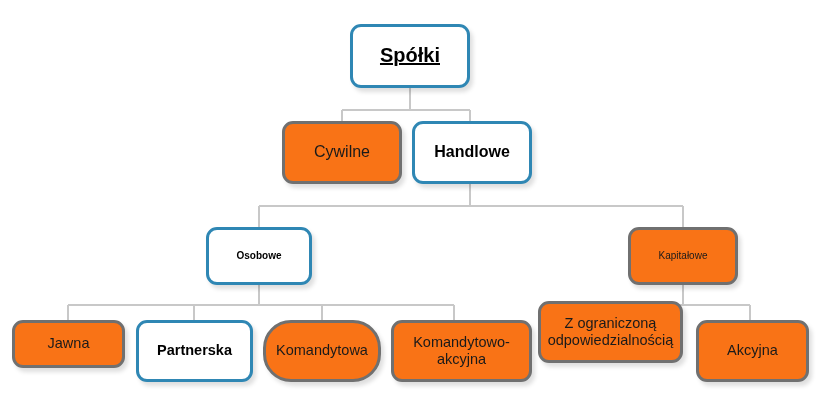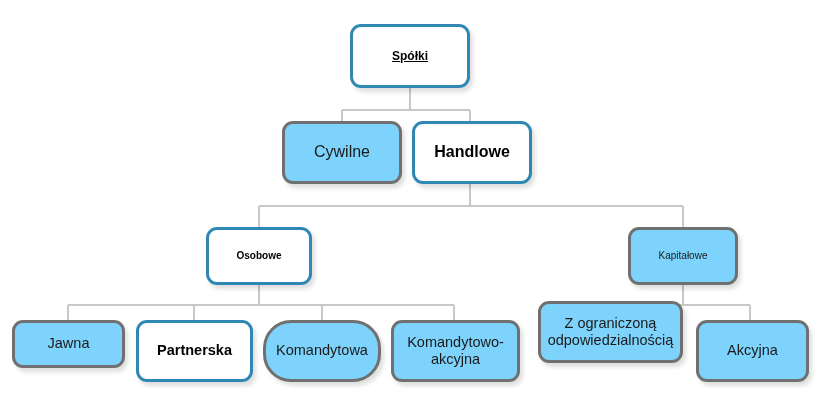--- a/index.html
+++ b/index.html
@@ -33,37 +33,37 @@
     text-align: center;
     border-radius: 11px;
     border-style: solid;
     border-width: 3px;
     line-height: 1.18;
     z-index: 2;
     padding: 2px 6px;
   }
   .node-plain {
     border-color: #707070;
-    background: #7dd3fc;
+    background: #f97316;
     color: #1a1a1a;
     font-weight: normal;
     box-shadow: 3px 4px 4px rgba(0,0,0,0.13);
   }
   .node-highlight {
     border-color: #2f87b4;
     background: #ffffff;
     color: #000000;
     font-weight: bold;
     box-shadow: 3px 4px 4px rgba(0,0,0,0.13);
   }
   .node-label {
     display: block;
     white-space: pre-line;
   }
-  .size-root   { font-size: 12px; text-decoration: underline; }
+  .size-root   { font-size: 20px; text-decoration: underline; }
   .size-l2     { font-size: 16px; }
   .size-l3     { font-size: 10px; }
   .size-leaf   { font-size: 14.5px; }
 </style>
 </head>
 <body>
 
 <div id="diagram-root">
 
   <svg id="connector-layer" viewBox="0 0 820 420" width="820" height="420" xmlns="http://www.w3.org/2000/svg">
@@ -118,21 +118,21 @@
   </div>
 
   <div class="node node-highlight size-leaf" style="left:136px; top:320px; width:117px; height:62px;">
     <span class="node-label">Partnerska</span>
   </div>
 
   <div class="node node-plain size-leaf" style="left:263px; top:320px; width:118px; height:62px;border-radius:28px;">
     <span class="node-label">Komandytowa</span>
   </div>
 
-  <div class="node node-plain size-leaf" style="left:391px; top:320px; width:129px; height:62px;">
+  <div class="node node-plain size-leaf" style="left:391px; top:320px; width:141px; height:62px;">
     <span class="node-label">Komandytowo-
 akcyjna</span>
   </div>
 
   <div class="node node-plain size-leaf" style="left:538px; top:301px; width:145px; height:62px;">
     <span class="node-label">Z ograniczoną
 odpowiedzialnością</span>
   </div>
 
   <div class="node node-plain size-leaf" style="left:696px; top:320px; width:113px; height:62px;">

